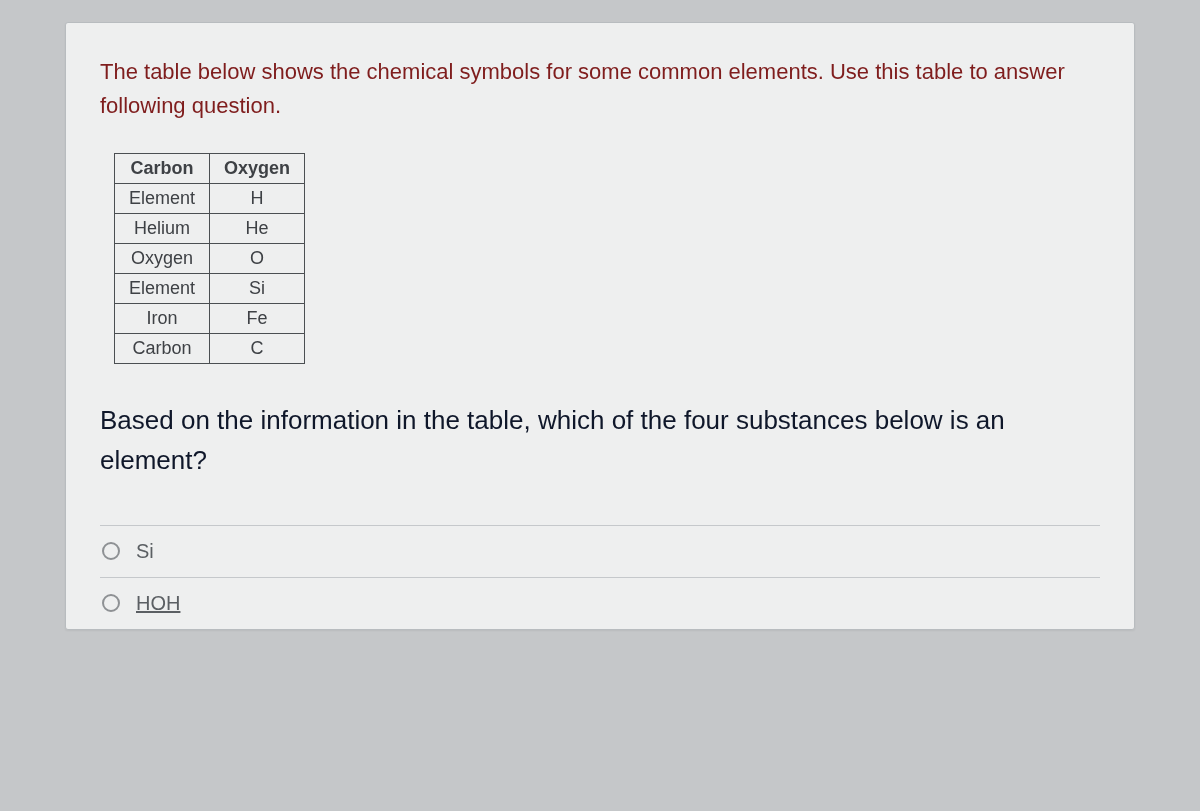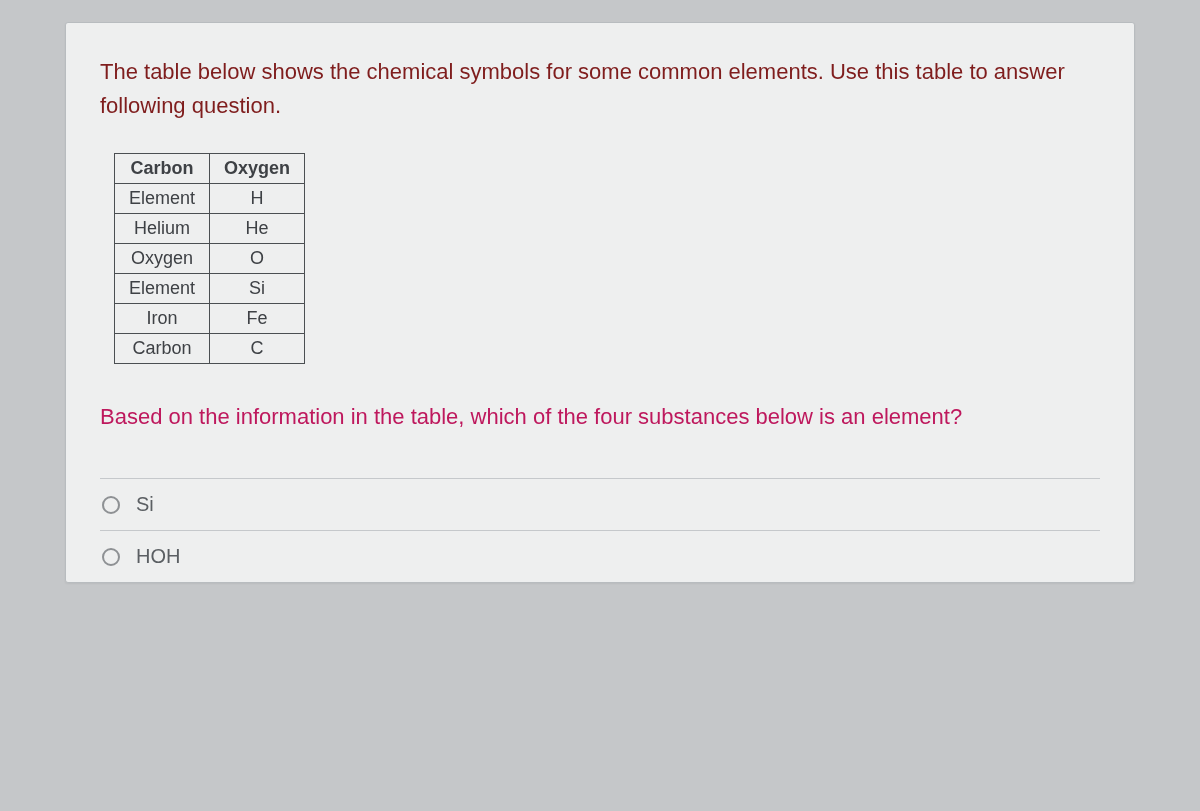--- a/index.html
+++ b/index.html
@@ -42,40 +42,41 @@
       padding: 4px 14px;
       text-align: center;
       font-size: 18px;
       color: #3e4145;
       background: #eeefef;
     }
     table.elements th {
       font-weight: bold;
     }
     .question-prompt {
-      color: #be185d;
-      font-size: 22px;
+      color: #0f172a;
+      font-size: 26px;
       line-height: 1.55;
       margin-bottom: 44px;
     }
     .options {
       width: 100%;
     }
     .option-row {
       display: flex;
       align-items: center;
       padding: 14px 2px;
       border-top: 1px solid #c5c8cb;
       font-size: 20px;
       color: #5b5f63;
       gap: 16px;
       cursor: pointer;
     }
     .option-row:last-child {
       border-bottom: none;
+      text-decoration: underline;
     }
     .radio {
       width: 18px;
       height: 18px;
       border: 2px solid #8e9194;
       border-radius: 50%;
       background: #eeefef;
       flex-shrink: 0;
     }
   </style>

